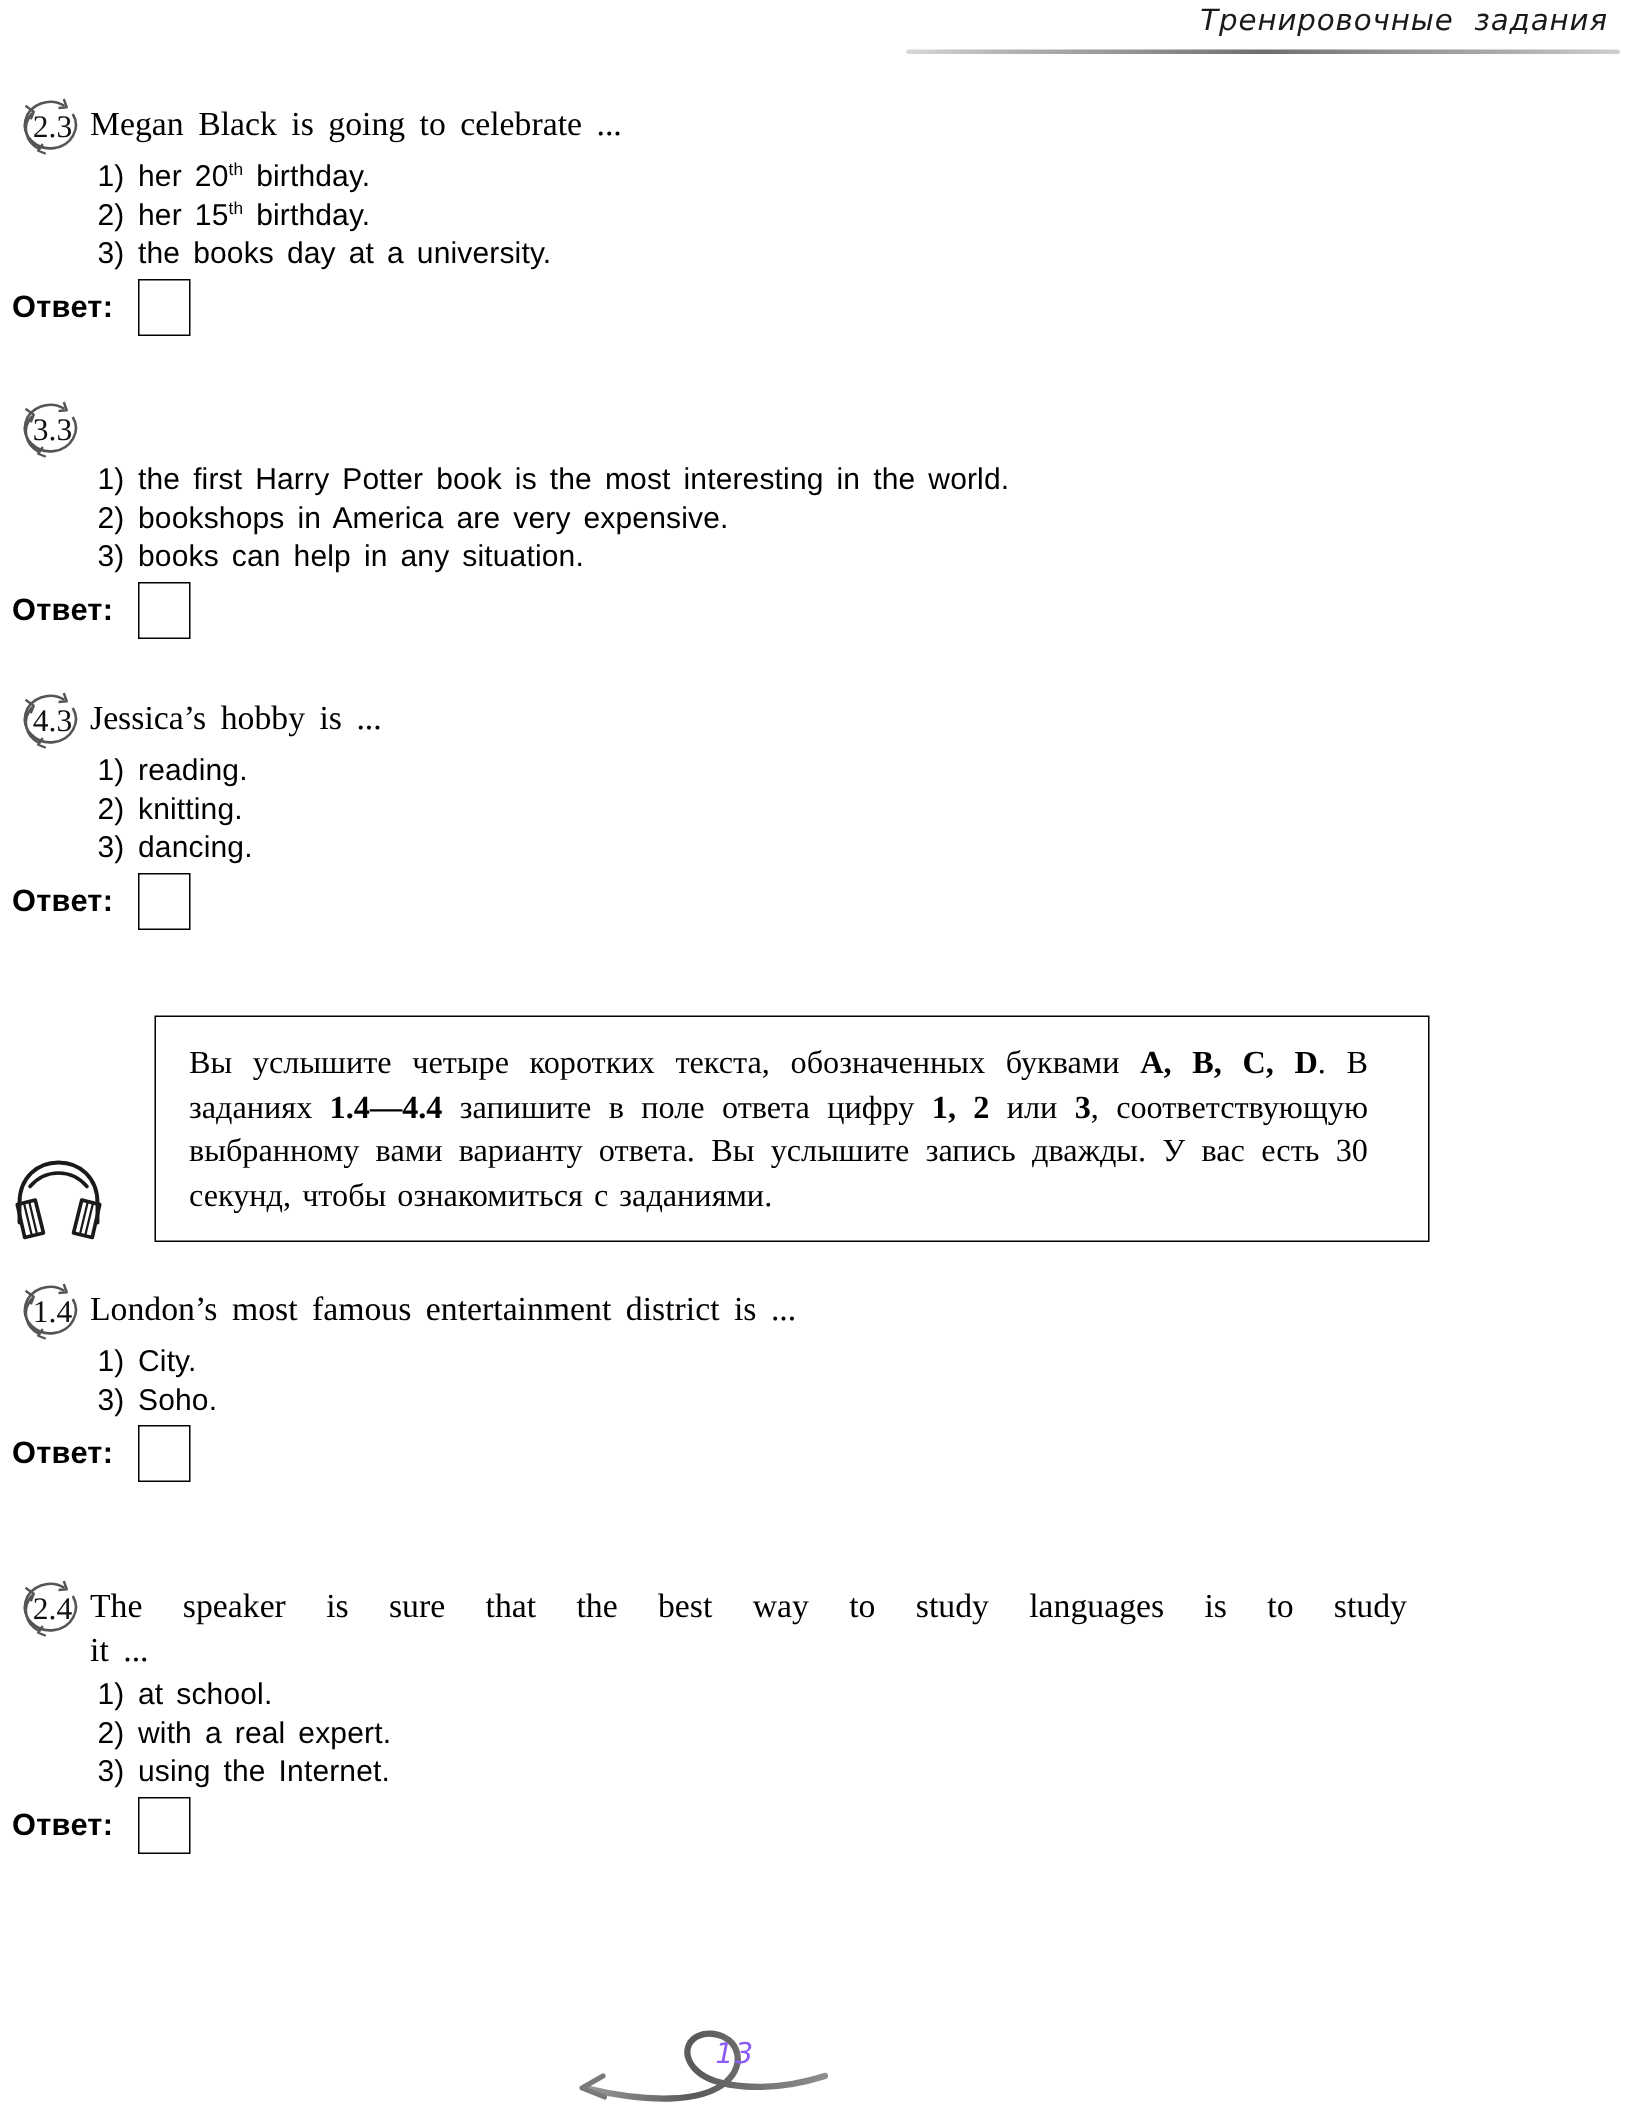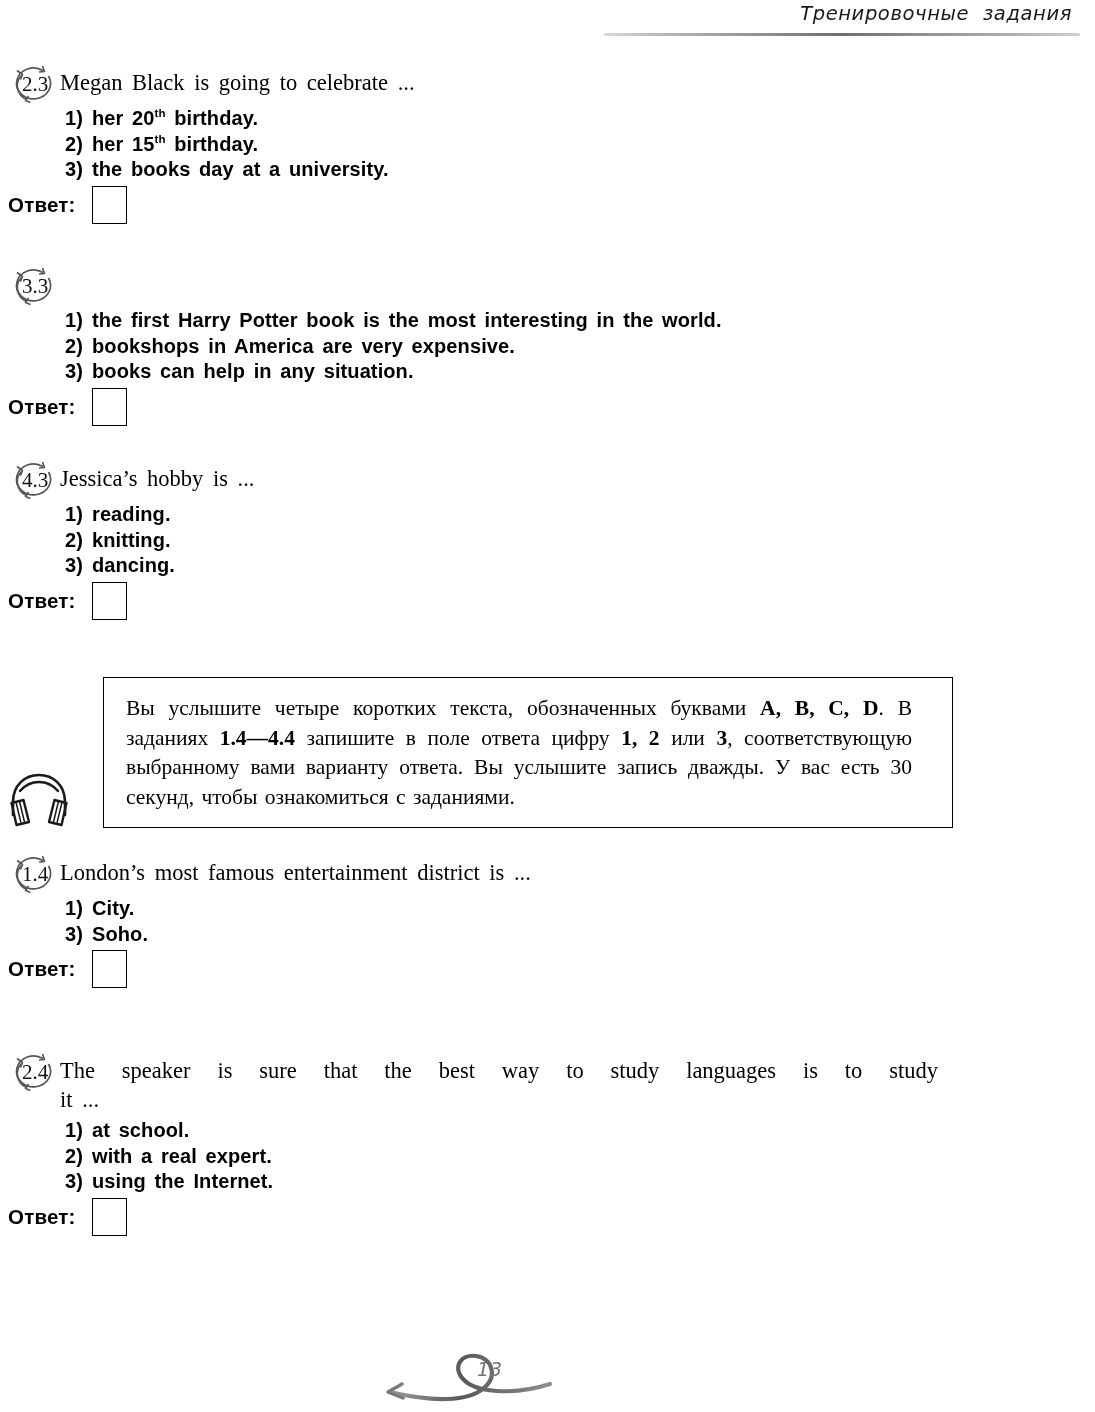--- a/index.html
+++ b/index.html
@@ -84,21 +84,20 @@
   }
 
   .opts {
     margin-top: 4px;
     margin-left: 65px;
     font-family: "Liberation Sans", sans-serif;
     font-size: 20px;
     line-height: 25.5px;
     word-spacing: 3px;
     letter-spacing: 0.1px;
-    font-weight: bold;
   }
   .opt {
     white-space: nowrap;
   }
   .opt .num { display: inline-block; min-width: 27px; }
   .opt sup {
     font-size: 11.5px;
     vertical-align: super;
     line-height: 0;
   }
@@ -170,21 +169,21 @@
   .footer svg { display: block; }
   .folio {
     position: absolute;
     left: 93px;
     top: 22px;
     width: 50px;
     text-align: center;
     font-family: "DejaVu Sans", sans-serif;
     font-style: italic;
     font-size: 19px;
-    color: #737373;
+    color: #8b5cf6;
     letter-spacing: 1px;
   }
 </style>
 </head>
 <body>
 
 <div class="runhead">
   <div class="runhead-title">Тренировочные  задания</div>
   <div class="runhead-rule"></div>
 </div>

